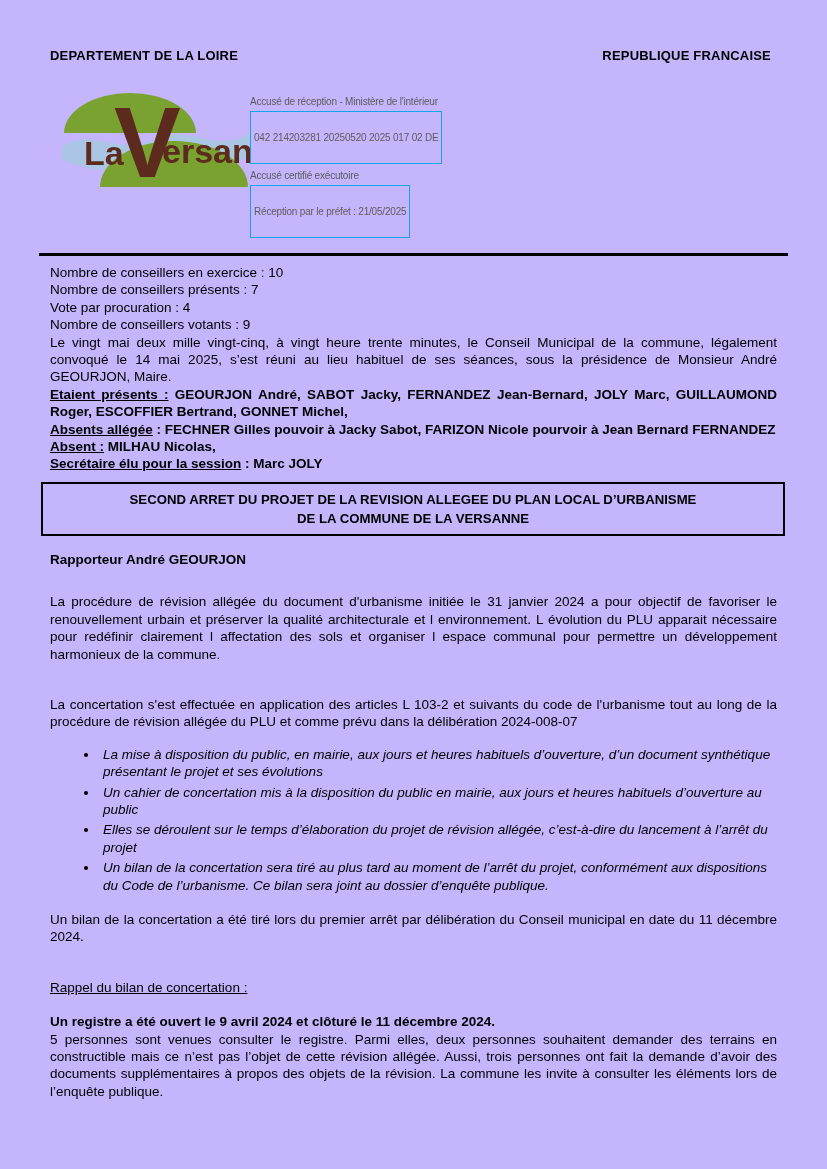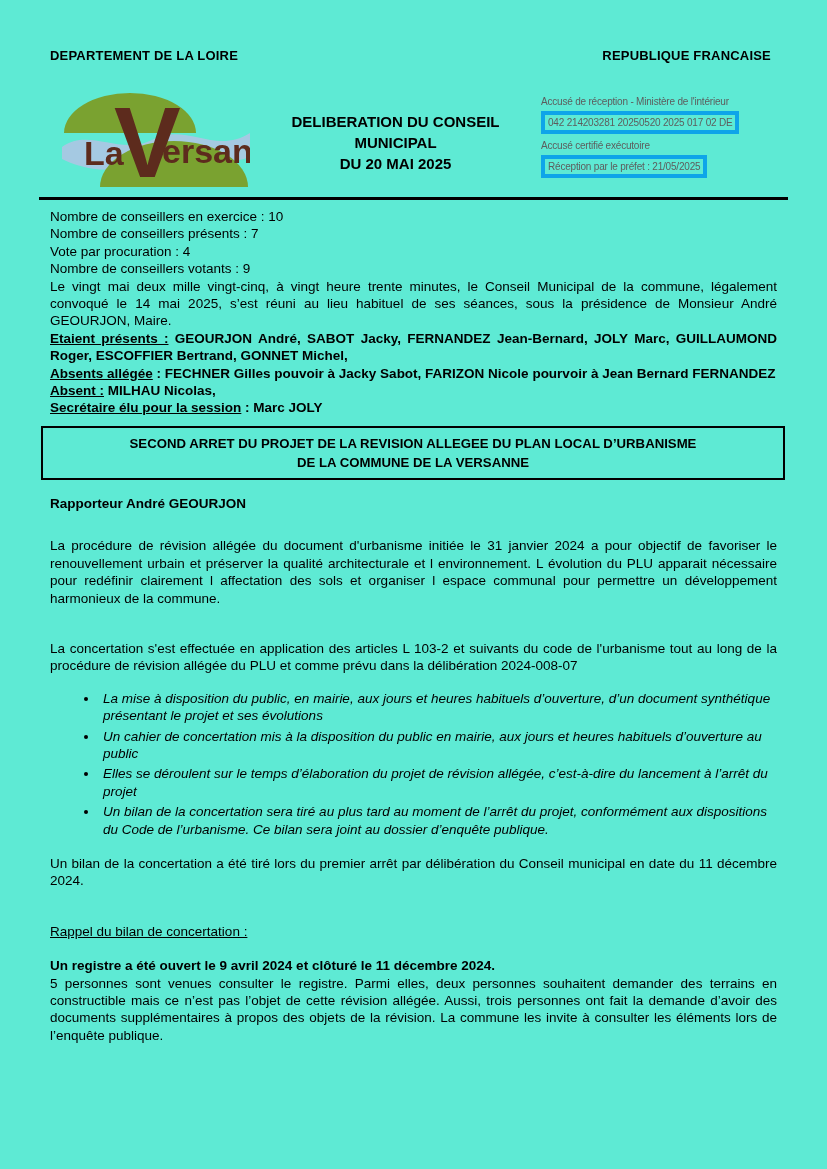--- a/index.html
+++ b/index.html
@@ -1,32 +1,32 @@
 <!DOCTYPE html>
 <html><head>
 <meta charset="utf-8">
 <style>
   html,body { margin:0; padding:0; background:#888; }
   .page {
     position:relative; width:827px; height:1169px; margin:0 auto;
-    background:#5eead4; overflow:hidden;
+    background:#c4b5fd; overflow:hidden;
     font-family:"Liberation Sans", sans-serif; color:#000;
   }
   
   .hdr-row {
     display:flex; justify-content:space-between;
     padding:48px 56px 0 50px;
     font-weight:bold; font-size:13px; letter-spacing:0.2px;
   }
   
   .hdr-mid { display:flex; align-items:flex-start; margin-top:22px; padding:0 40px 0 62px; }
   .logo { width:188px; height:102px; flex:none; position:relative; }
   .mid-title { flex:1; text-align:center; font-weight:bold; font-size:15px; line-height:21px; padding-top:26px; }
   .stamp { width:246px; flex:none; font-size:10px; color:#5d5d5d; padding-top:10px; letter-spacing:-0.2px; line-height:13px; }
-  .stamp .boxed { border:4px solid #0ea5e9; padding:1px 3px; margin:3px 0 5px; white-space:nowrap; display:inline-block; }
+  .stamp .boxed { border:1px solid #0ea5e9; padding:19px 3px; margin:3px 0 5px; white-space:nowrap; display:inline-block; }
   .stamp .plain { white-space:nowrap; }
   .sep { border-bottom:3px solid #000; margin:10px 39px 0 39px; }
 
   
   .content { padding:8px 50px 0 50px; font-size:13.5px; line-height:17.4px; }
   .counters div { white-space:nowrap; }
   .session { }
   .session .intro { text-align:justify; margin:0; }
   .session .att { text-align:justify; margin:0;font-weight:bold; }
   .ul { text-decoration:underline; }
@@ -62,24 +62,20 @@
       <svg width="188" height="102" viewBox="0 0 188 102">
         <path fill="#7aa230" d="M2,48 A 66 40 0 0 1 134,48 Z"></path>
         <path fill="#a9c7e3" d="M0,62 C28,42 58,72 92,54 C124,38 154,70 188,48 L188,72 C150,86 112,62 70,80 C44,90 16,82 0,74 Z" opacity="0.95"></path>
         <path fill="#7aa230" d="M38,102 A 74 46 0 0 1 186,102 Z"></path>
         <text x="22" y="80" font-family="Liberation Sans, sans-serif" font-size="34" font-weight="bold" fill="#5d2b1d">La</text>
         <text x="52" y="92" font-family="Liberation Sans, sans-serif" font-size="100" font-weight="bold" fill="#5d2b1d">V</text>
         <text x="100" y="78" font-family="Liberation Sans, sans-serif" font-size="34" font-weight="bold" fill="#5d2b1d">ersanne</text>
       </svg>
     </div>
 
-    <div class="mid-title">
-      <div>DELIBERATION DU CONSEIL MUNICIPAL</div>
-      <div>DU 20 MAI 2025</div>
-    </div>
 
     <div class="stamp">
       <div class="plain">Accusé de réception - Ministère de l'intérieur</div>
       <div class="boxed">042 214203281 20250520 2025 017 02 DE</div>
       <div class="plain">Accusé certifié exécutoire</div>
       <div class="boxed">Réception par le préfet : 21/05/2025</div>
     </div>
   </div>
 
   <div class="sep"></div>

